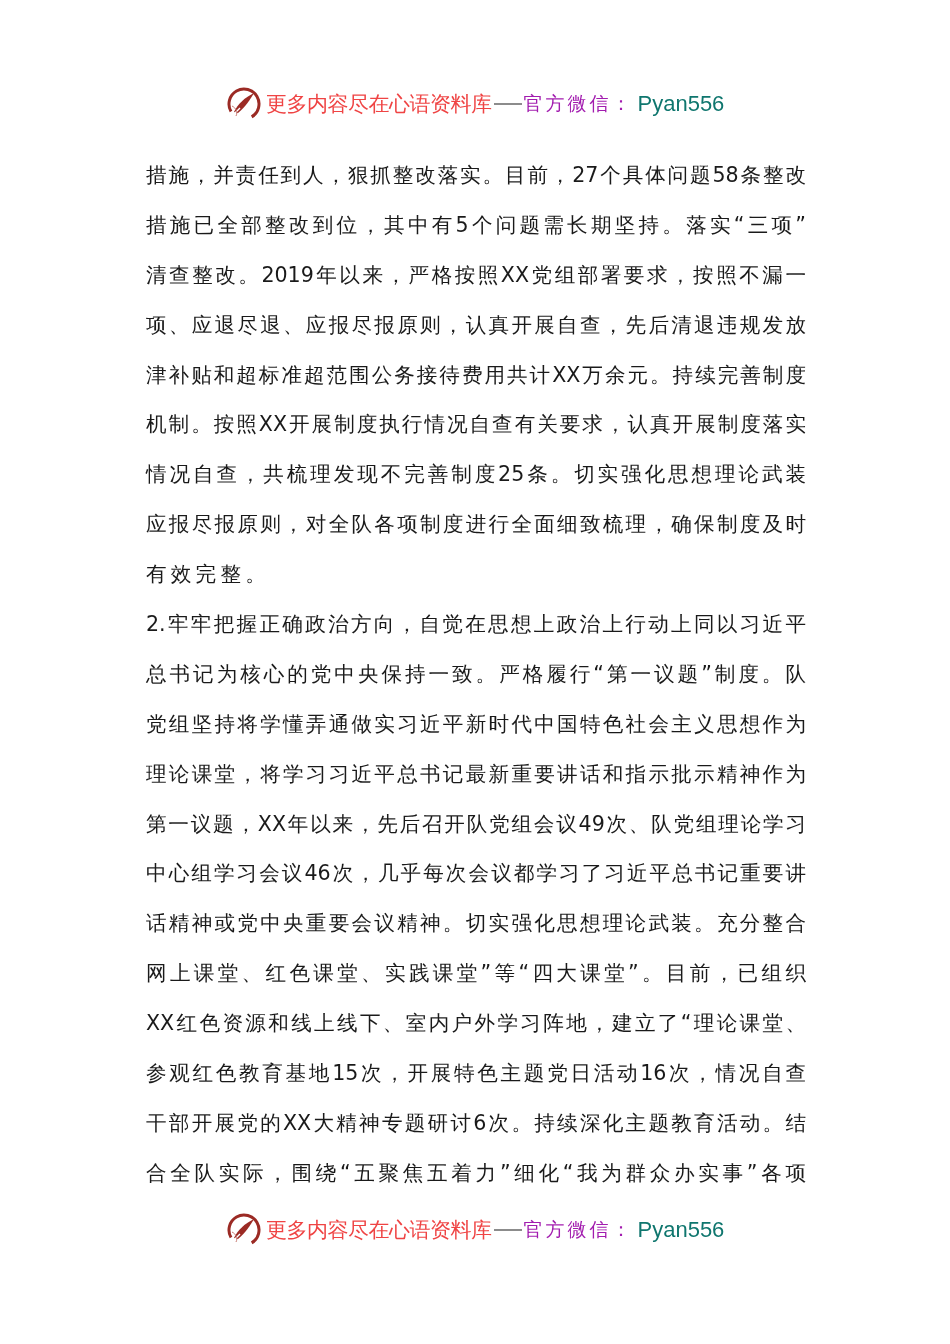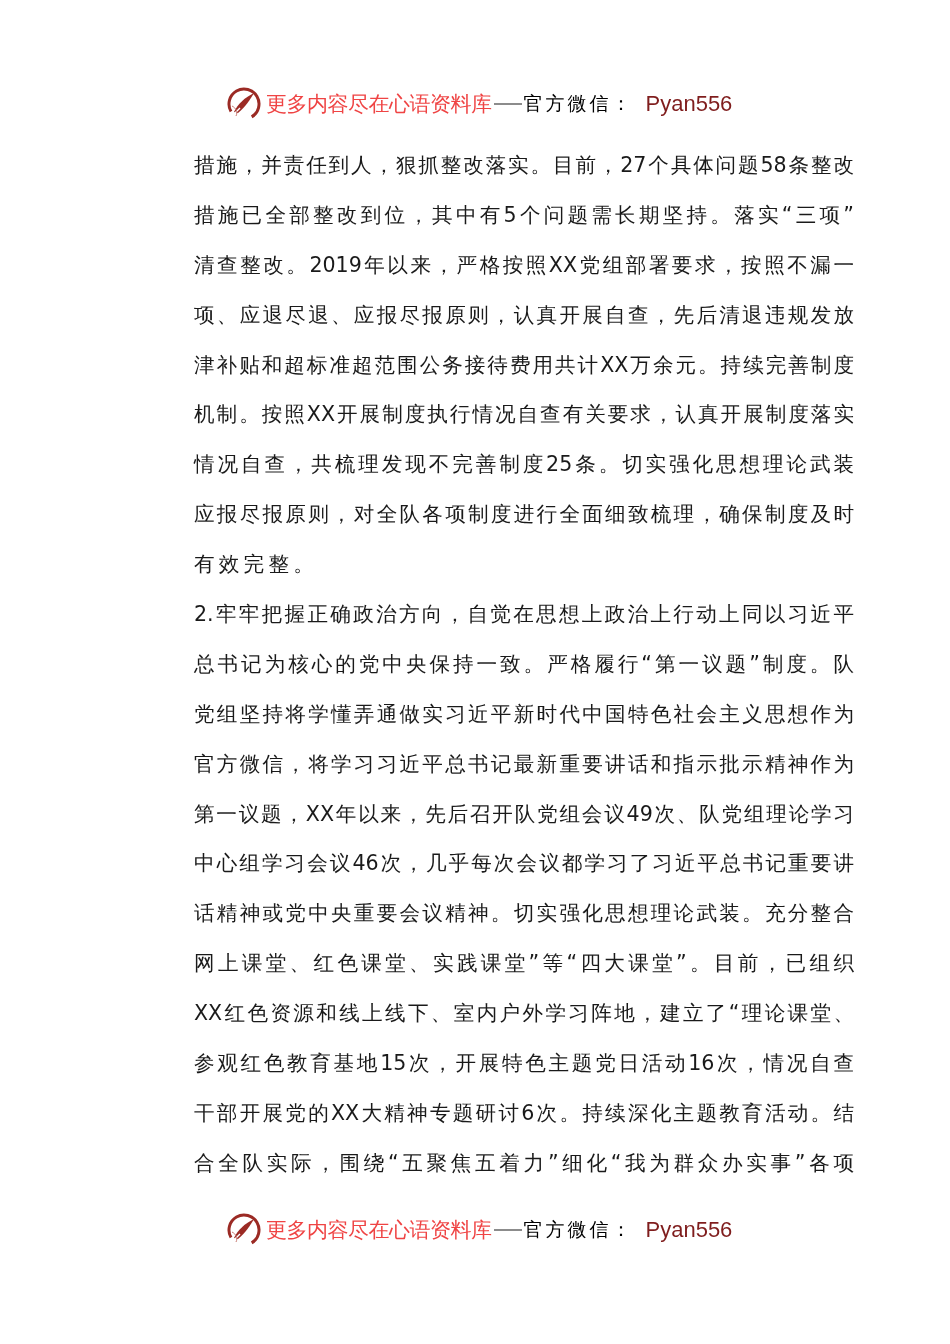--- a/index.html
+++ b/index.html
@@ -41,35 +41,34 @@
       width: 28px;
       height: 1.5px;
       background: #8c8c8c;
       margin: 0 2px 0 2px;
       position: relative;
       top: 0px;
     }
     .banner-sub {
       font-family: "DejaVu Serif", serif;
       font-size: 19px;
-      color: #000000;
+      color: #a21caf;
       letter-spacing: 3px;
     }
     .banner-id {
       font-family: "Liberation Sans", sans-serif;
       font-size: 22px;
-      color: #7f1d1d;
-      margin-left: 12px;
+      color: #0f766e;
+      margin-left: 4px;
     }
     .content {
       position: absolute;
       left: 146px;
-      top: 141px;
+      top: 151px;
       width: 660px;
-      margin-left: 48px;
     }
     .line {
       height: 49.9px;
       line-height: 49.9px;
       font-size: 20.6px;
       color: #1a1a1a;
       white-space: nowrap;
       letter-spacing: 4.2px;
       font-family: "DejaVu Sans", sans-serif;
     }
@@ -101,21 +100,21 @@
   <div class="line justify">清查整改。2019年以来，严格按照XX党组部署要求，按照不漏一</div>
   <div class="line justify">项、应退尽退、应报尽报原则，认真开展自查，先后清退违规发放</div>
   <div class="line justify">津补贴和超标准超范围公务接待费用共计XX万余元。持续完善制度</div>
   <div class="line justify">机制。按照XX开展制度执行情况自查有关要求，认真开展制度落实</div>
   <div class="line justify">情况自查，共梳理发现不完善制度25条。切实强化思想理论武装</div>
   <div class="line justify">应报尽报原则，对全队各项制度进行全面细致梳理，确保制度及时</div>
   <div class="line">有效完整。</div>
   <div class="line justify">2.牢牢把握正确政治方向，自觉在思想上政治上行动上同以习近平</div>
   <div class="line justify">总书记为核心的党中央保持一致。严格履行“第一议题”制度。队</div>
   <div class="line justify">党组坚持将学懂弄通做实习近平新时代中国特色社会主义思想作为</div>
-  <div class="line justify">官方微信，将学习习近平总书记最新重要讲话和指示批示精神作为</div>
+  <div class="line justify">理论课堂，将学习习近平总书记最新重要讲话和指示批示精神作为</div>
   <div class="line justify">第一议题，XX年以来，先后召开队党组会议49次、队党组理论学习</div>
   <div class="line justify">中心组学习会议46次，几乎每次会议都学习了习近平总书记重要讲</div>
   <div class="line justify">话精神或党中央重要会议精神。切实强化思想理论武装。充分整合</div>
   <div class="line justify">网上课堂、红色课堂、实践课堂”等“四大课堂”。目前，已组织</div>
   <div class="line justify">XX红色资源和线上线下、室内户外学习阵地，建立了“理论课堂、</div>
   <div class="line justify">参观红色教育基地15次，开展特色主题党日活动16次，情况自查</div>
   <div class="line justify">干部开展党的XX大精神专题研讨6次。持续深化主题教育活动。结</div>
   <div class="line justify">合全队实际，围绕“五聚焦五着力”细化“我为群众办实事”各项</div>
 </div>
 

